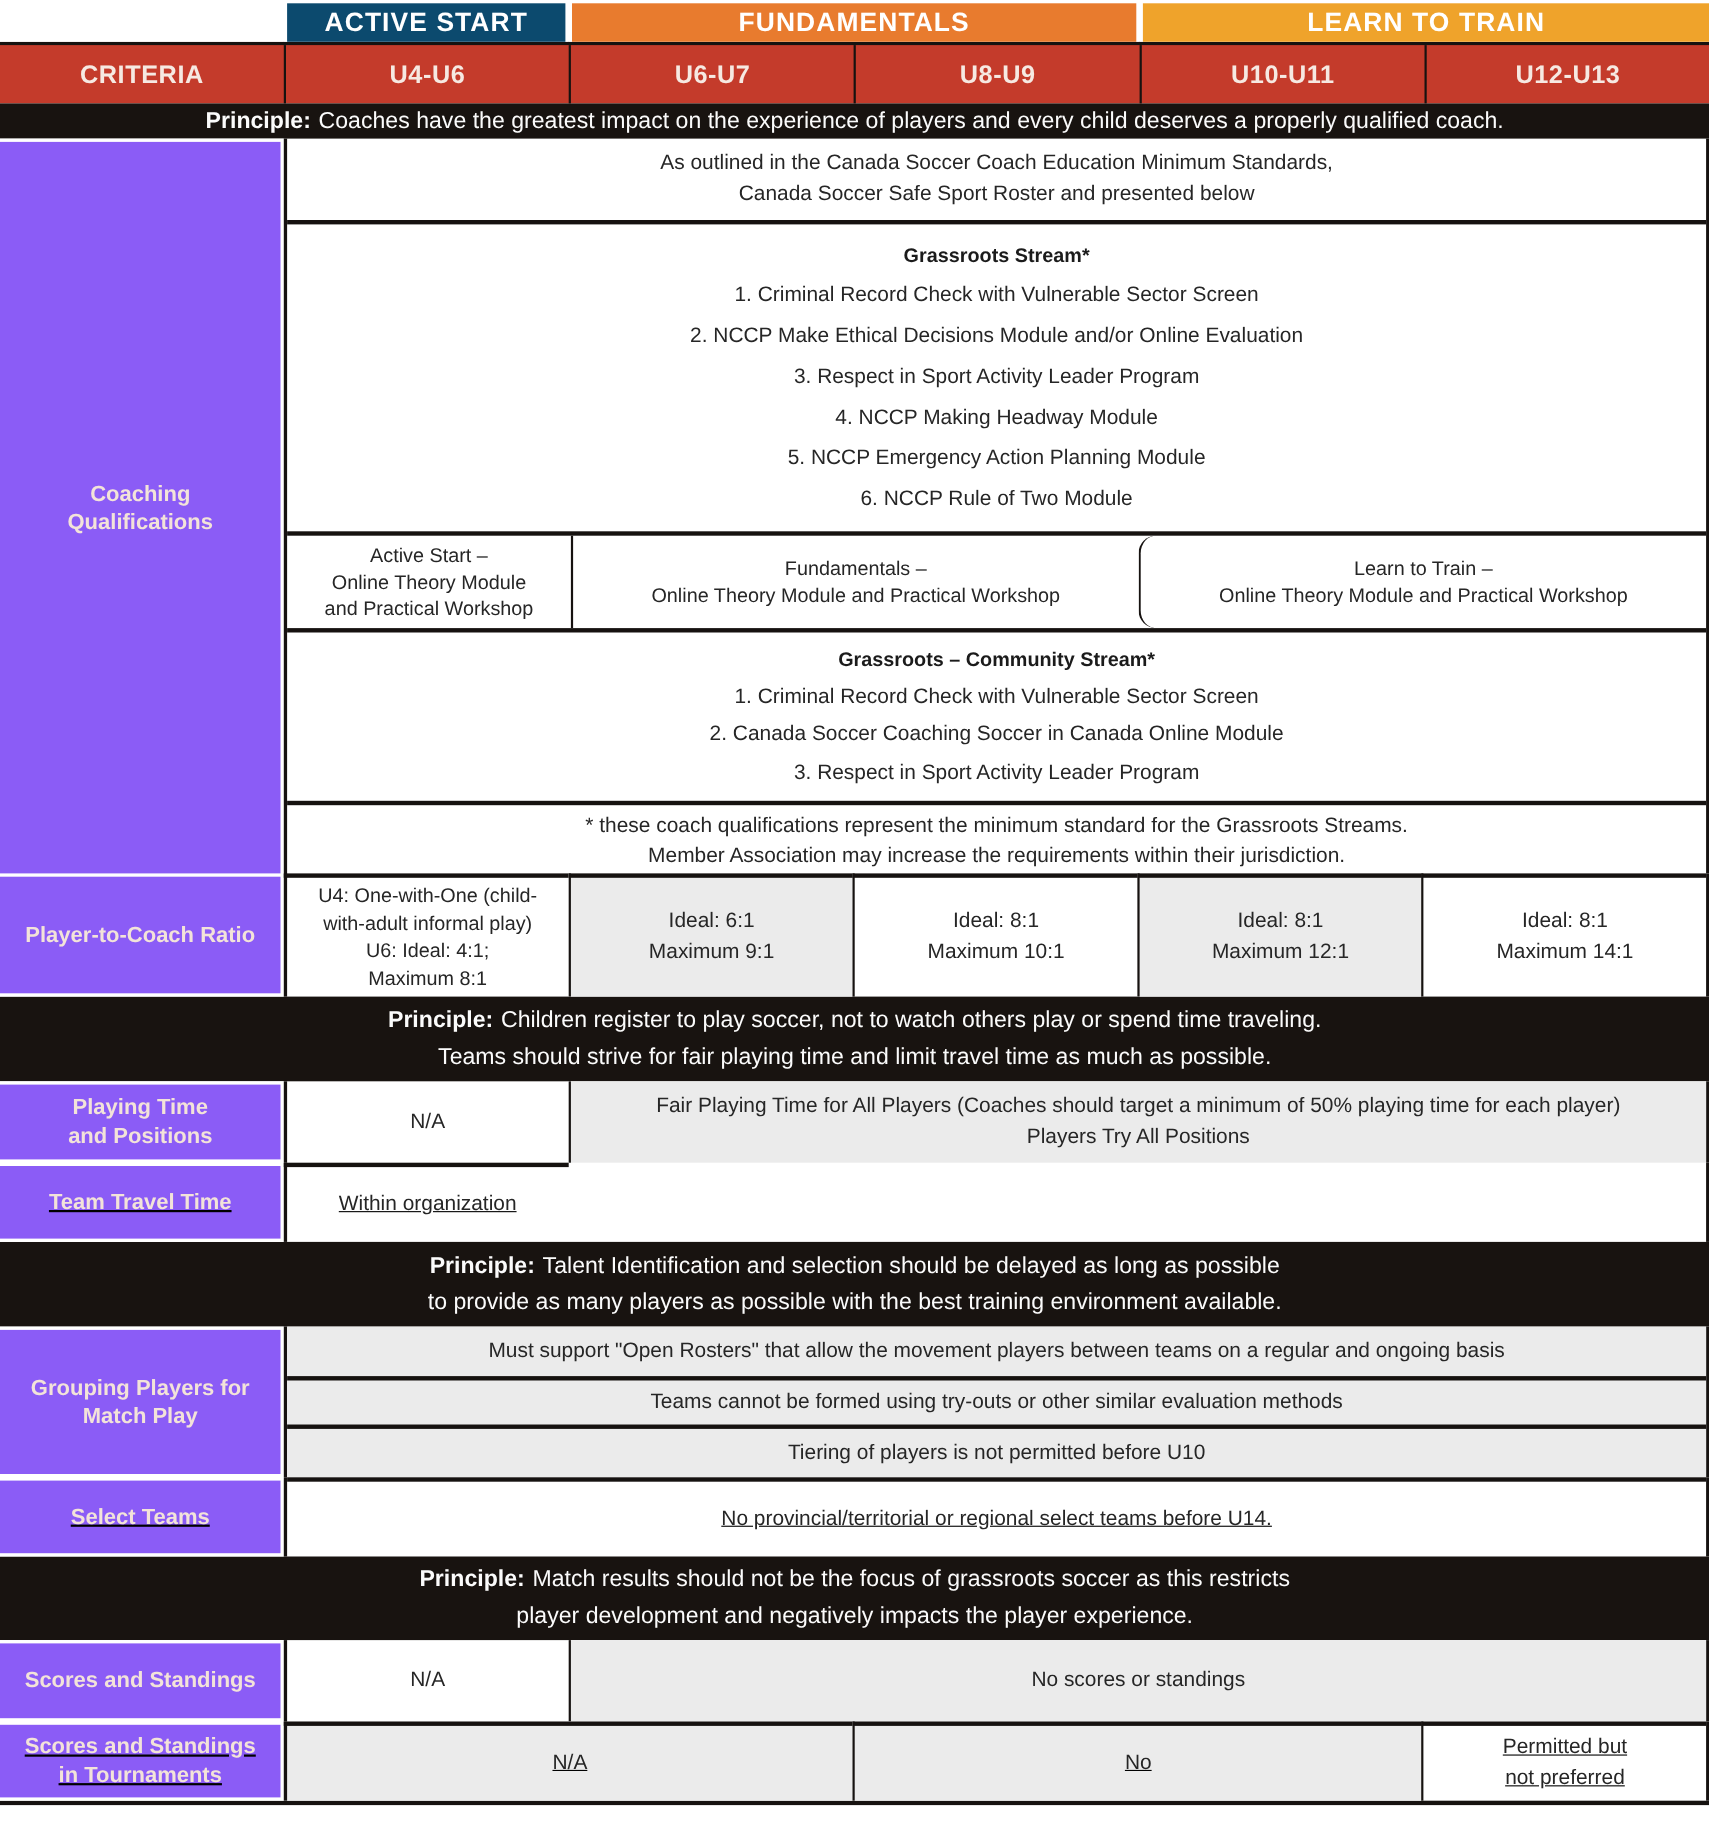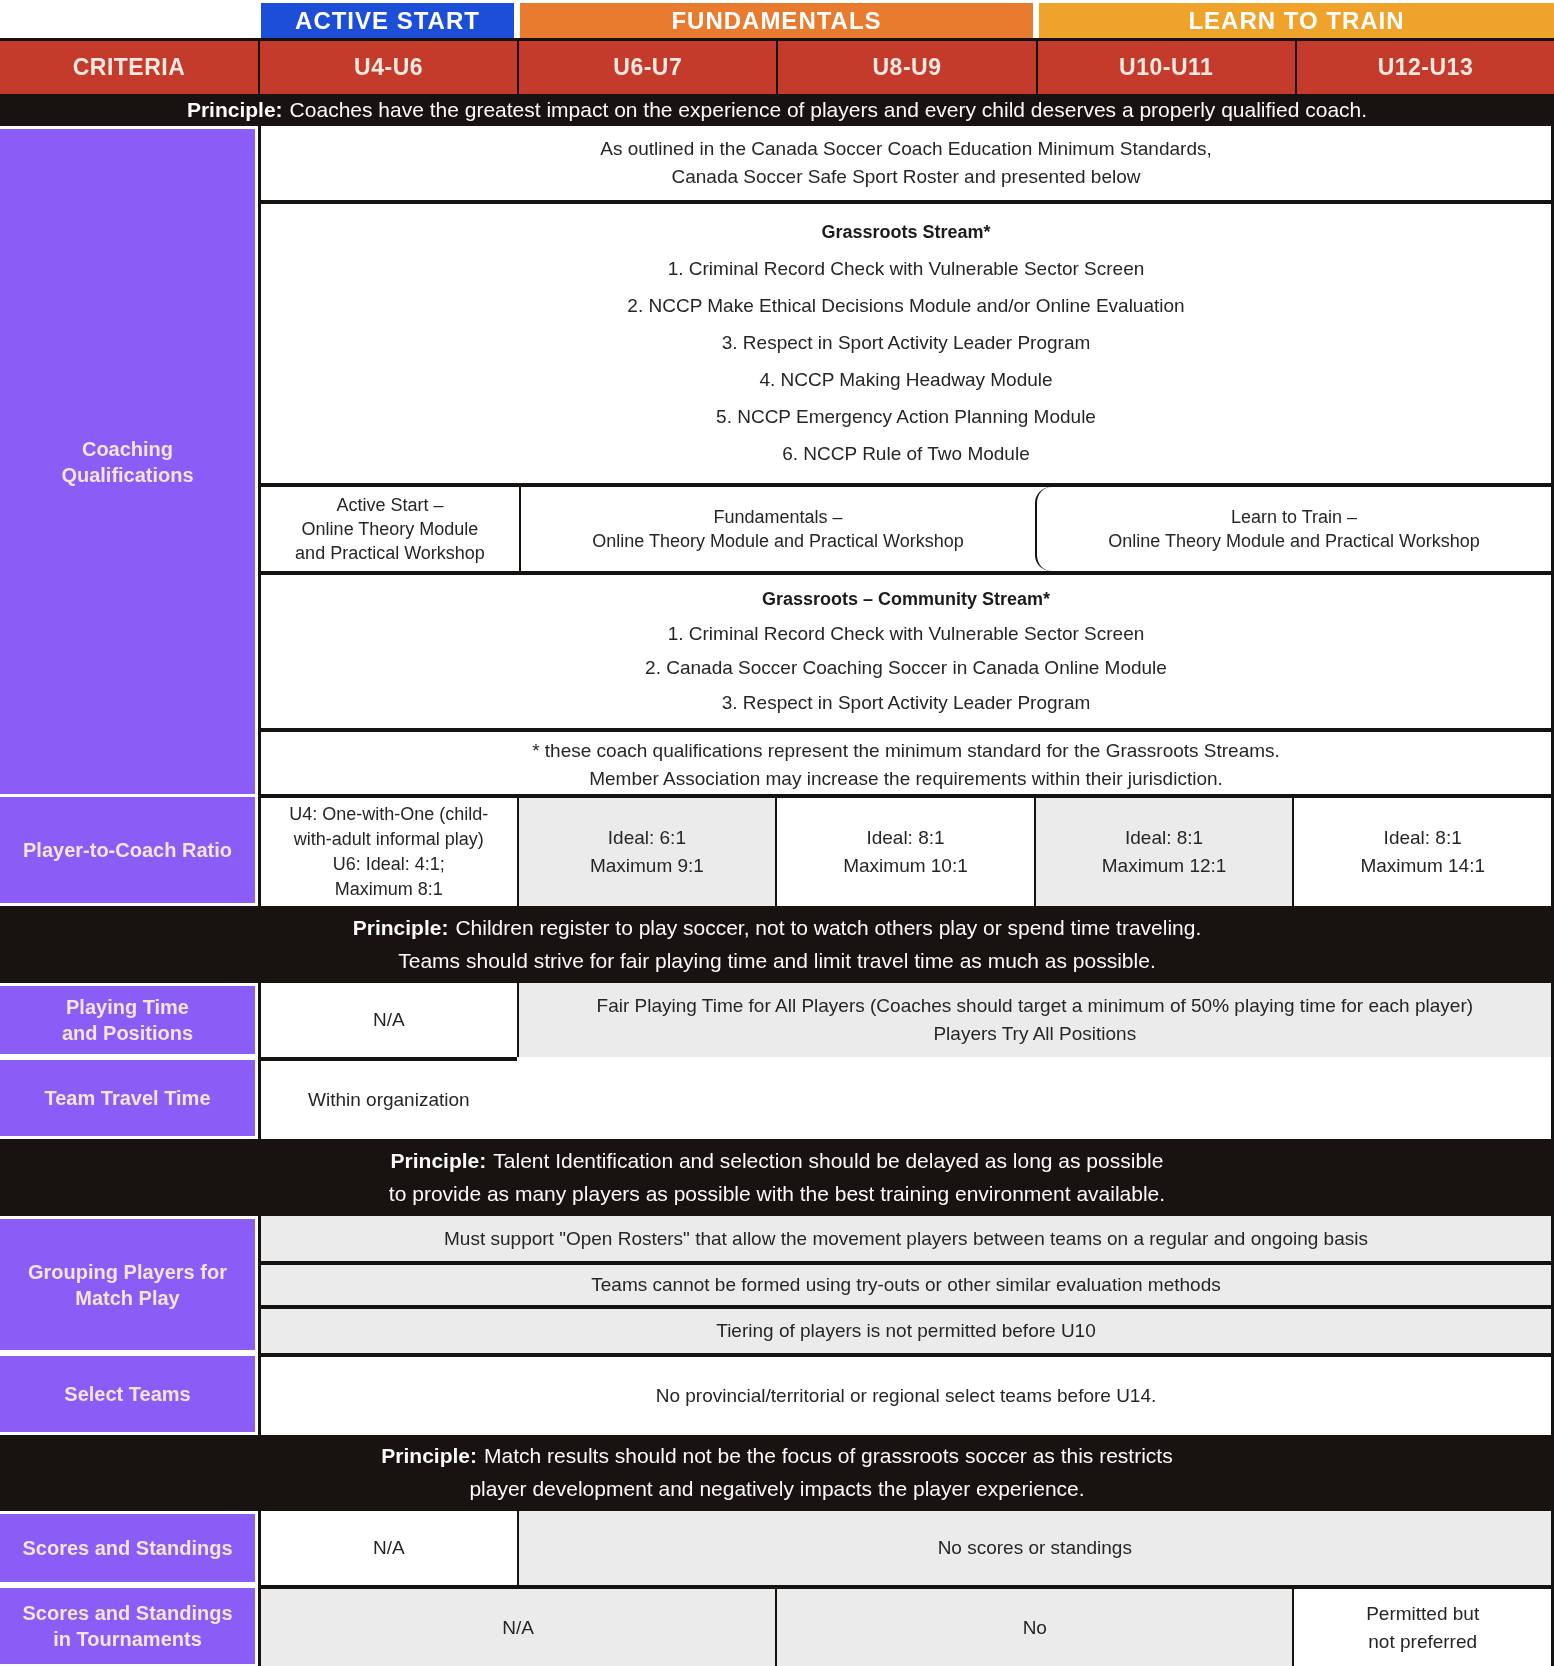--- a/index.html
+++ b/index.html
@@ -7,21 +7,21 @@
   .band{display:grid;box-sizing:border-box;}
   .cols6{grid-template-columns:258px repeat(5,1fr);}
   .cols2{grid-template-columns:258px 1fr;}
   .brd-r{border-right:3px solid #161210;}
 
   
   .stages{height:38px;grid-template-columns:258px 259px 519px 518px;}
   .stage-wrap{background:#fff;padding:3px 3px 0 3px;box-sizing:border-box;}
   .stage{height:100%;display:flex;align-items:center;justify-content:center;
          color:#fff;font-weight:bold;font-size:24px;letter-spacing:1px;}
-  .st-as{background:#1d4ed8;}
+  .st-as{background:#0c4a6e;}
   .st-fn{background:#E87B2E;}
   .st-lt{background:#EFA32B;}
 
   
   .criteria{height:56px;background:#C43B2B;border-top:3px solid #161210;}
   .criteria .hcell{display:flex;align-items:center;justify-content:center;
        color:#F6E9E2;font-weight:bold;font-size:23px;letter-spacing:.5px;}
   .criteria .hcell + .hcell{border-left:2px solid #161210;}
 
   
@@ -51,21 +51,21 @@
   .cq-stream{height:283px;justify-content:space-evenly;padding:6px 10px;}
   .cq-courses{height:84px;display:grid;grid-template-columns:repeat(5,1fr);border-top:4px solid #161210;}
   .cq-courses .c{font-size:18px;line-height:1.35;}
   .cq-community{height:157px;justify-content:space-evenly;padding:4px 10px;}
   .cq-footnote{height:70px;justify-content:center;}
 
   .h-ratio{height:112px;}
   .h-p1{height:32px;}
   .h-p2{height:77px;}
   .h-row74{height:74px;}
-  .h-row75{height:82px;}
+  .h-row75{height:72px;text-decoration:underline;}
   .h-p4{height:76px;}
   .ratio-cell{font-size:18px;line-height:1.4;}
 
   .grp-row1{height:45px;}
   .grp-row2{height:44px;}
   .grp-row3{height:48px;}
   .grp .c{justify-content:center;}
 
   .page-bottom{height:4px;background:#161210;}
 </style>

